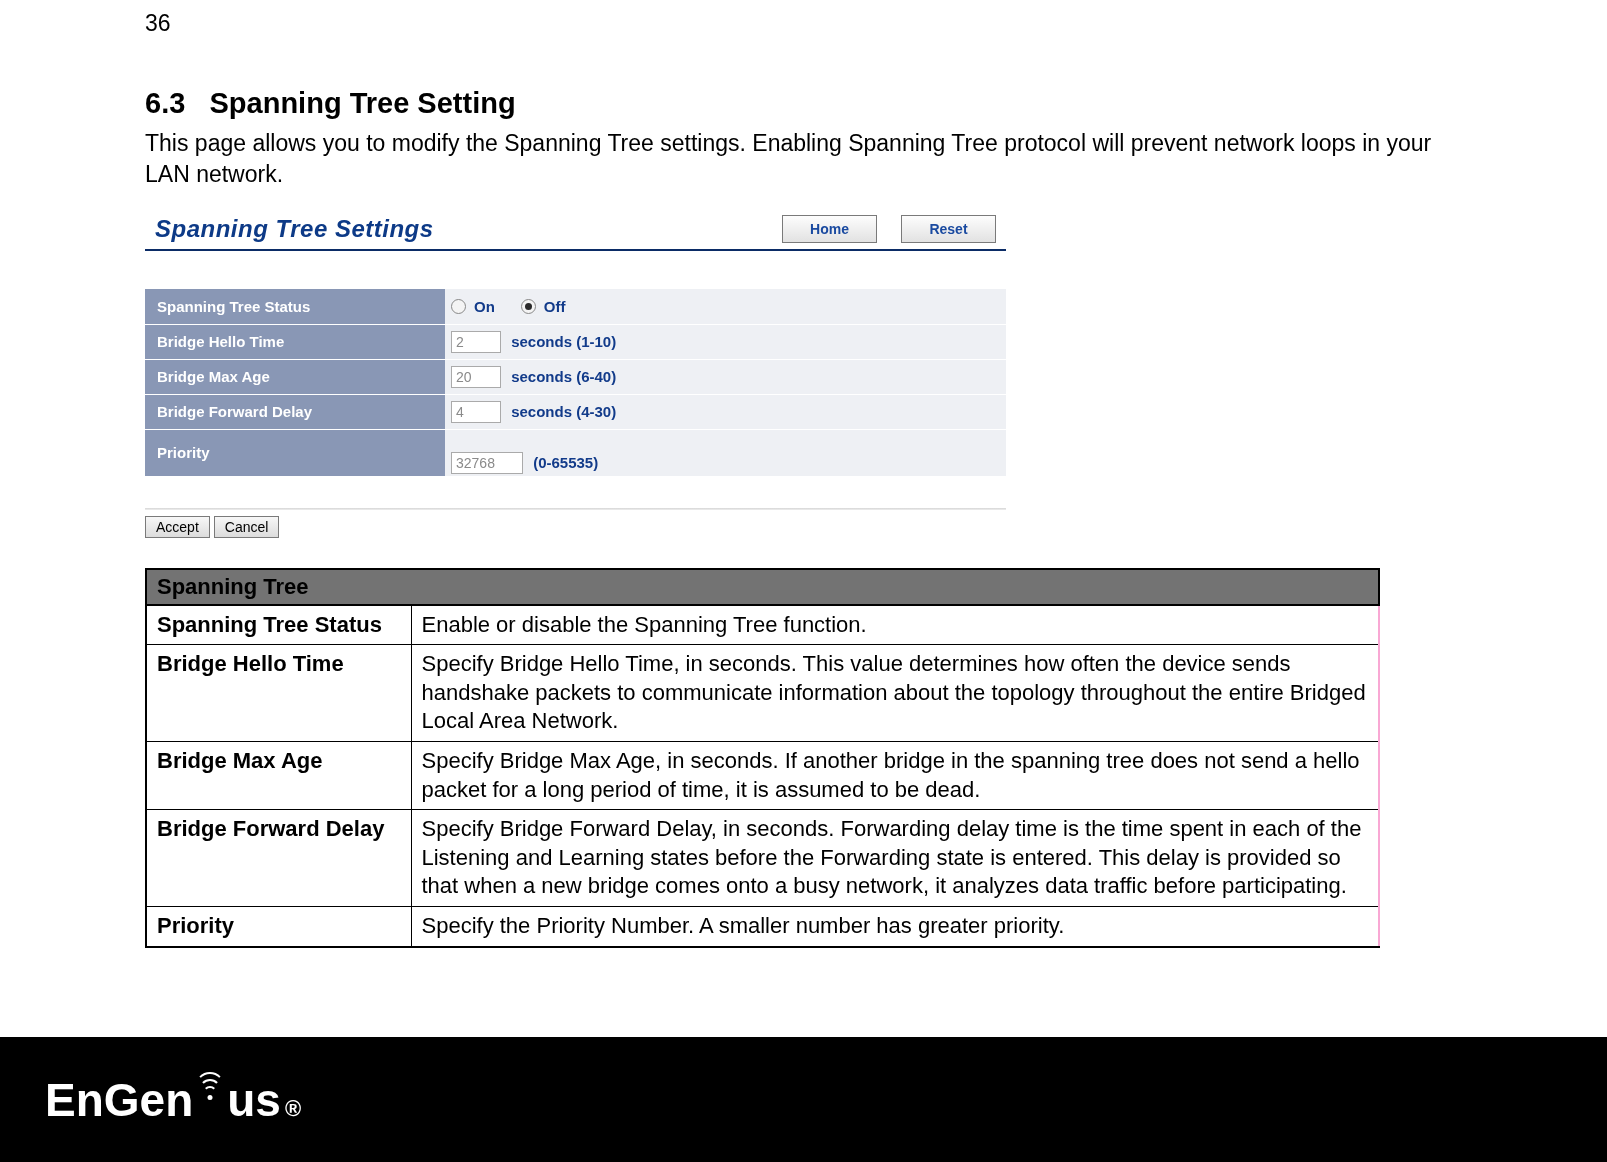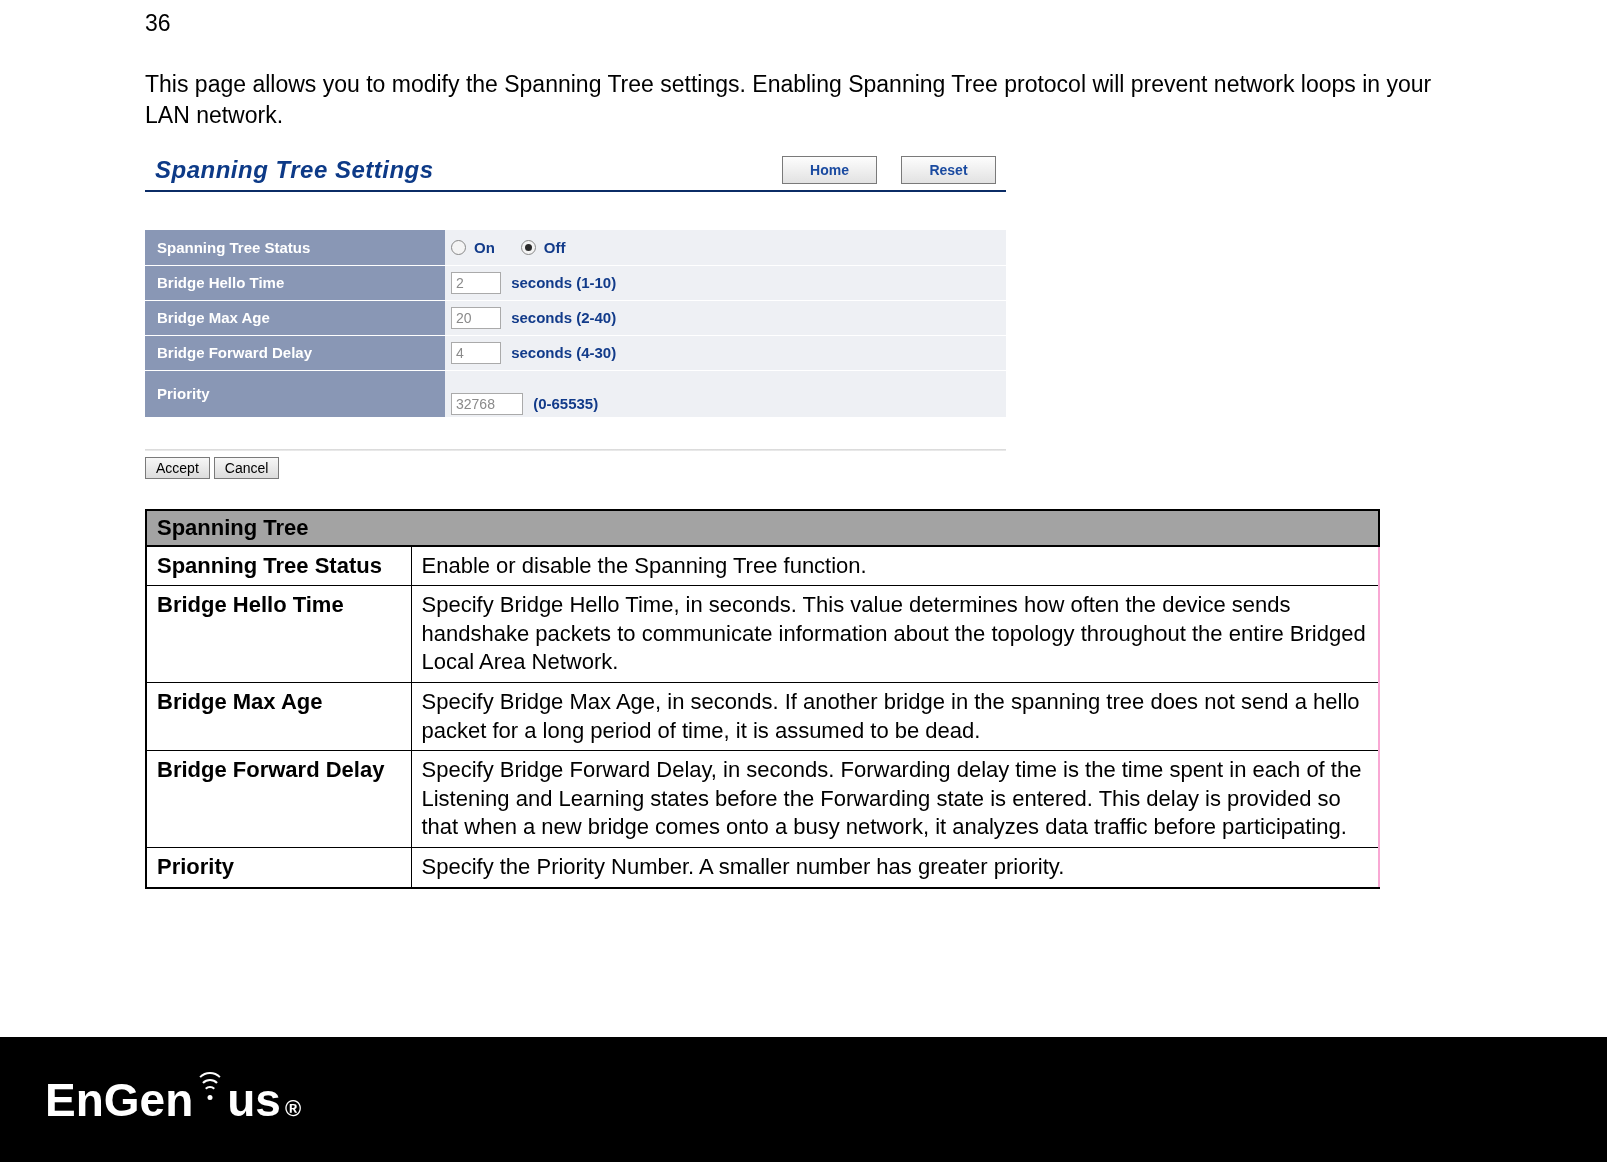--- a/index.html
+++ b/index.html
@@ -8,21 +8,21 @@
     background: #fff;
     width: 1607px;
     height: 1162px;
     position: relative;
   }
   .page-content {
     padding: 10px 145px 0 145px;
   }
   .page-number {
     font-size: 23px;
-    margin-bottom: 32px;
+    margin-bottom: 50px;
   }
   .section-heading {
     font-size: 29px;
     font-weight: bold;
     margin-bottom: 8px;
   }
   .section-intro {
     font-size: 23px;
     line-height: 1.35;
     margin-bottom: 25px;
@@ -123,21 +123,21 @@
     padding: 2px 10px;
     cursor: pointer;
   }
   
   .desc-table {
     width: 1235px;
     border-collapse: collapse;
     font-size: 22px;
   }
   .desc-table th {
-    background: #a3a3a3;
+    background: #737373;
     text-align: left;
     font-weight: bold;
     padding: 4px 10px;
     border: 2px solid #000;
   }
   .desc-table td {
     border: 1px solid #000;
     padding: 5px 10px;
     vertical-align: top;
     line-height: 1.3;
@@ -199,20 +199,24 @@
     width: 5px; height: 5px; background: #fff; border-radius: 50%;
   }
   .logo .reg { font-size: 22px; margin-left: 4px; vertical-align: super; }
 </style>
 </head>
 <body>
 
 <div class="page-content">
   <div class="page-number">36</div>
 
+  <div class="section-heading">
+    <span>6.3</span>&nbsp;&nbsp;
+    <span>Spanning Tree Setting</span>
+  </div>
 
   <p class="section-intro">This page allows you to modify the Spanning Tree settings. Enabling Spanning Tree protocol will prevent network loops in your LAN network.</p>
 
   <div class="screenshot">
     <div class="ss-header">
       <span class="ss-title">Spanning Tree Settings</span>
       <div class="ss-btns">
         <div class="ss-btn">Home</div>
         <div class="ss-btn">Reset</div>
       </div>
@@ -235,21 +239,21 @@
         <td>Bridge Hello Time</td>
         <td>
           <input class="text-input" value="2" style="">
           <span>seconds (1-10)</span>
         </td>
       </tr>
       <tr>
         <td>Bridge Max Age</td>
         <td>
           <input class="text-input" value="20" style="">
-          <span>seconds (2-40)</span>
+          <span>seconds (6-40)</span>
         </td>
       </tr>
       <tr>
         <td>Bridge Forward Delay</td>
         <td>
           <input class="text-input" value="4" style="">
           <span>seconds (4-30)</span>
         </td>
       </tr>
       <tr>

